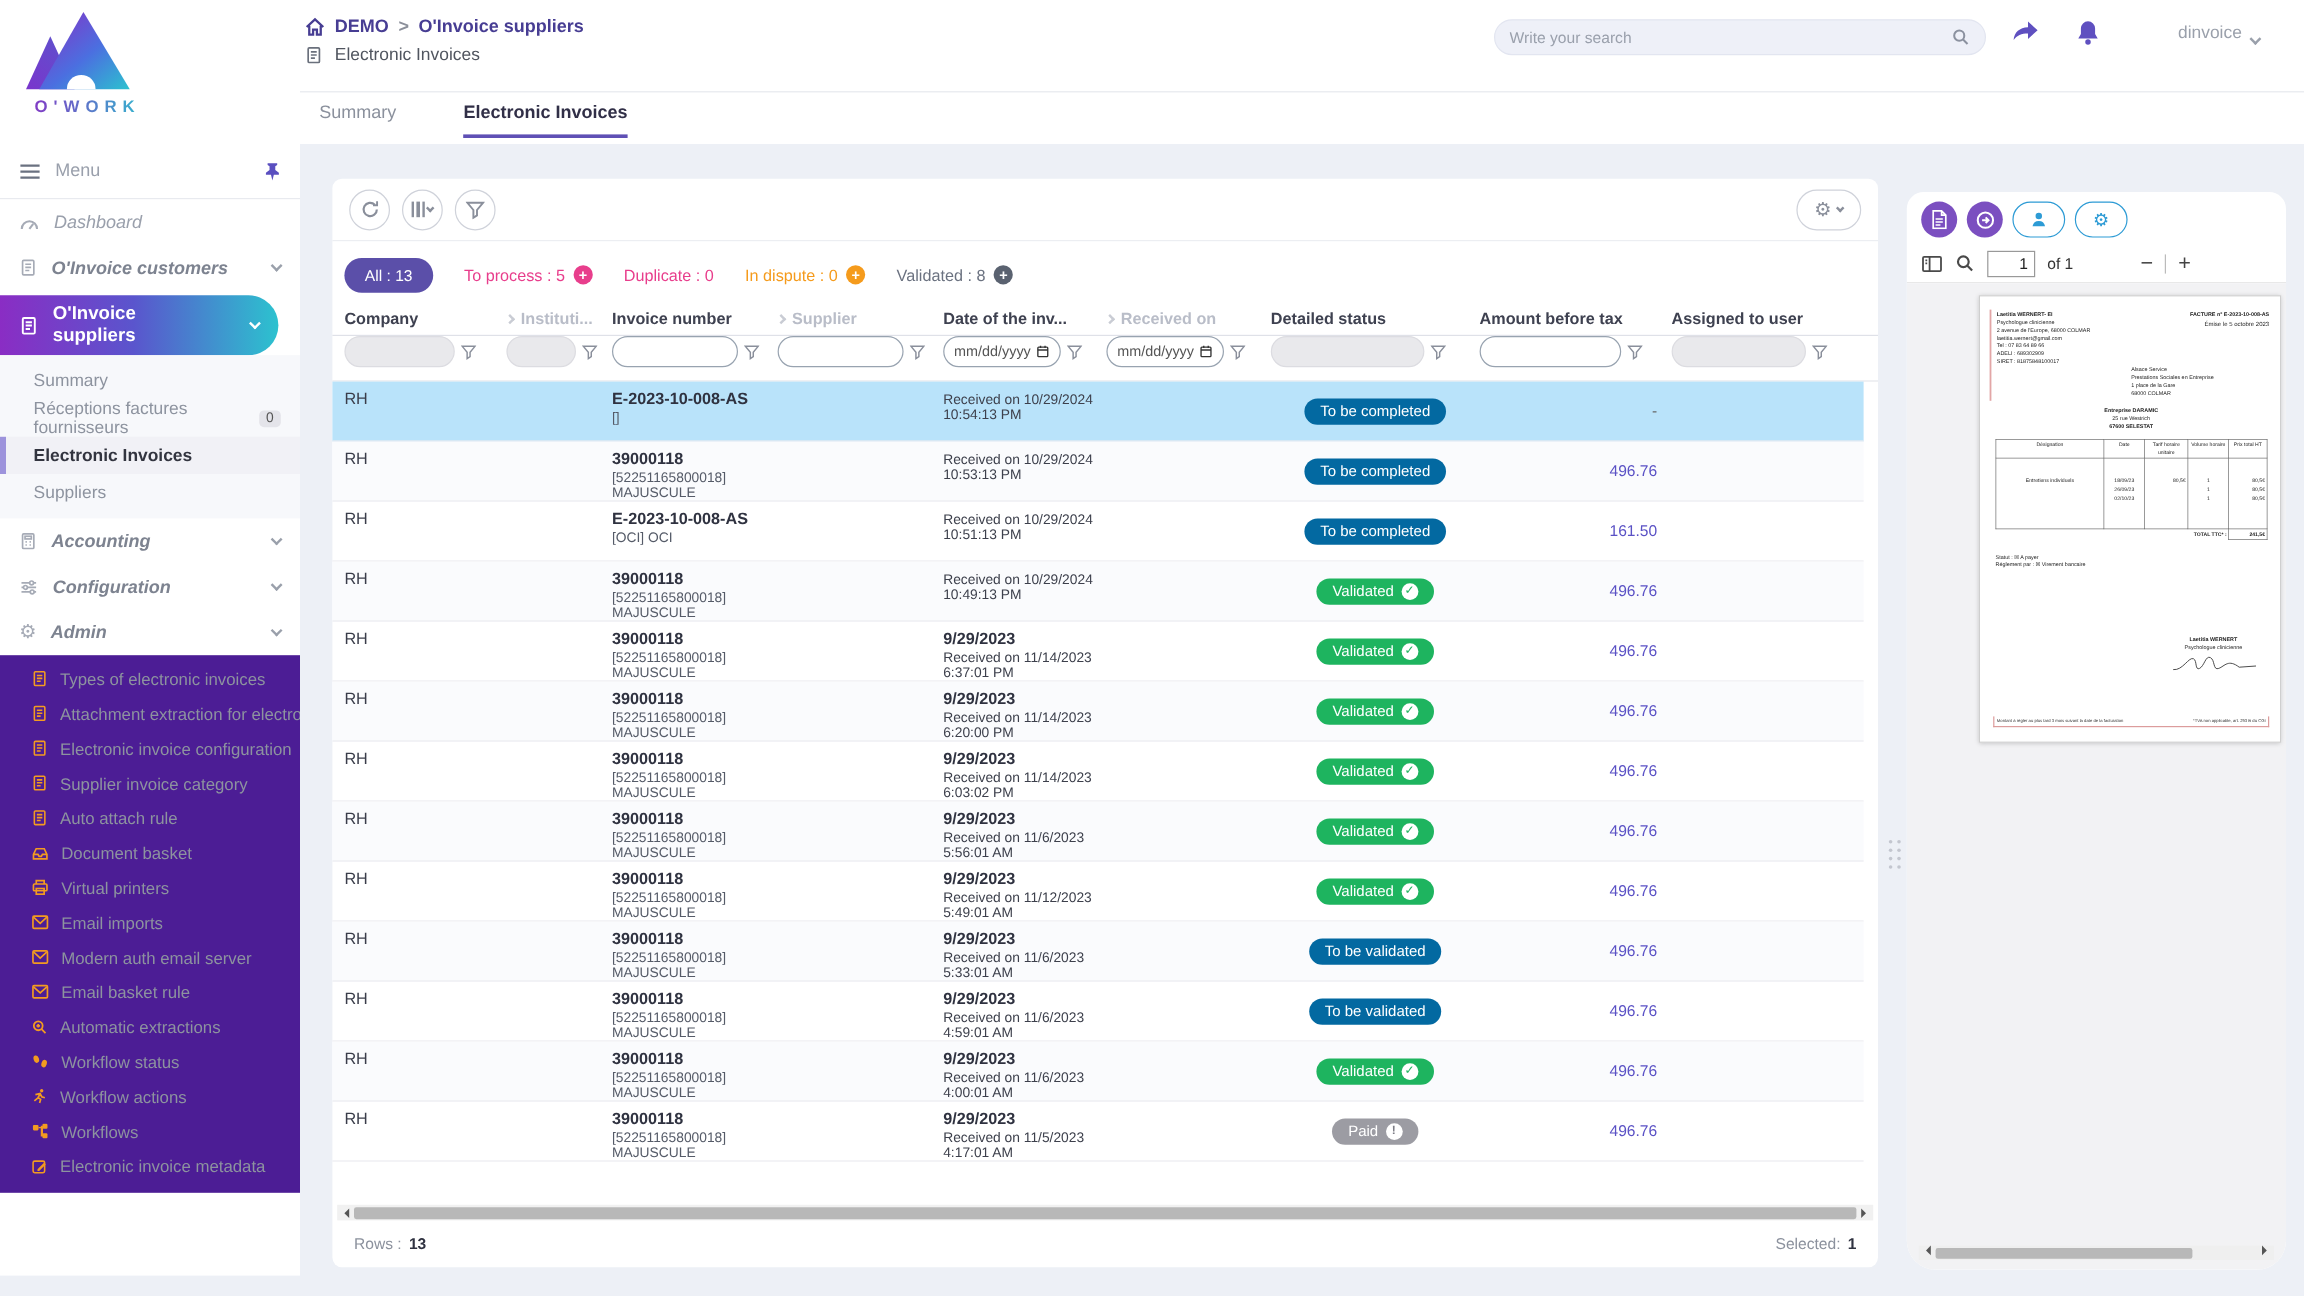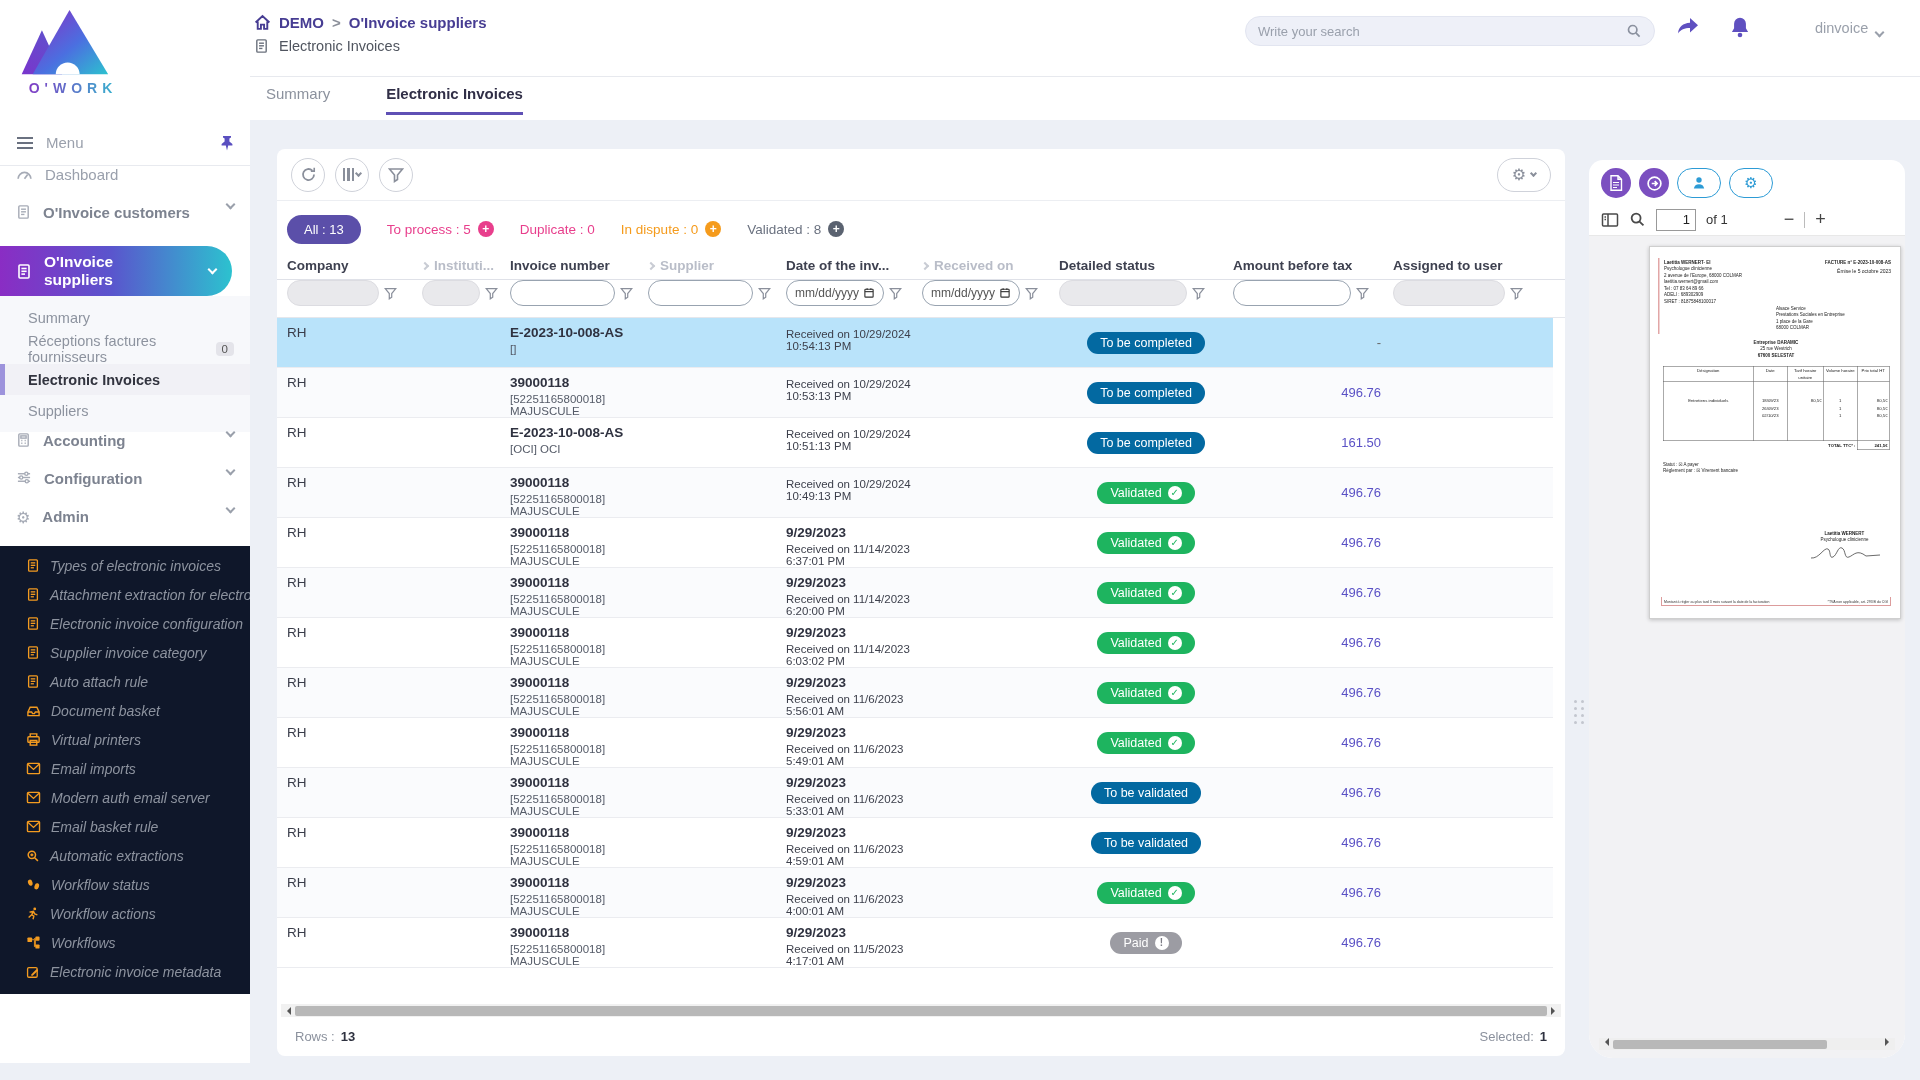--- a/index.html
+++ b/index.html
@@ -30,35 +30,35 @@
   .chev.right { transform:rotate(45deg); }
   .tabs { position:absolute; left:266px; top:85px; display:flex; gap:56px; font-size:15px; }
   .tab { color:#8b919d; padding-bottom:10px; cursor:pointer; }
   .tab.active { color:#312f47; font-weight:bold; border-bottom:3px solid #5f50b5; }
 
   
   .sidebar { position:absolute; left:0; top:120px; width:250px; height:943px; background:#fff; z-index:3; overflow:hidden; }
   .menu-row { height:46px; display:flex; align-items:center; padding:0 16px; border-bottom:1px solid #e8eaef;
     color:#9aa0ac; font-size:15px; gap:12px; }
   .menu-row .grow { flex:1; }
-  .snav-item { height:38px; display:flex; align-items:flex-start; gap:12px; padding:0 16px; font-size:15px;
-    color:#9aa0ac; cursor:pointer; }
+  .snav-item { height:38px; display:flex; align-items:center; gap:12px; padding:0 16px; font-size:15px;
+    color:#9aa0ac; cursor:pointer;font-style:italic; }
   .snav-item.group { color:#7d8390; font-weight:bold; }
   .snav-item .grow { flex:1; }
   .snav-item .sicon { color:#a6abb6; }
   .snav-active { height:50px; margin:4px 18px 0 0; border-radius:0 25px 25px 0; display:flex; align-items:center;
     gap:12px; padding:0 16px; color:#fff; font-weight:bold; font-size:15.5px; cursor:pointer;
     background:linear-gradient(90deg,#8a2dc4 0%,#5a55cd 48%,#2cc2cf 100%); }
   .submenu { background:#f7f8fb; padding:6px 0; }
   .submenu-item { height:31px; display:flex; align-items:center; padding:0 16px 0 28px; font-size:14.5px;
     color:#8d939f; cursor:pointer; position:relative; }
   .submenu-item.active { color:#32343f; font-weight:bold; background:#f1f1f6; }
   .submenu-item.active::before { content:""; position:absolute; left:0; top:0; bottom:0; width:5px; background:#9d93dc; }
   .badge { margin-left:8px; background:#e4e4ea; color:#555; font-size:11.5px; padding:1px 6px; border-radius:4px; }
-  .admin-sub { background:#0f172a; padding:5px 0 8px 0;font-style:italic; }
+  .admin-sub { background:#4c1d95; padding:5px 0 8px 0; }
   .admin-item { height:29px; display:flex; align-items:center; gap:10px; padding:0 4px 0 26px; font-size:14px;
     color:#8d939f; white-space:nowrap; overflow:hidden; cursor:pointer; }
   .admin-item .aicon { color:#f39b20; flex:none; }
 
   
   .card { position:absolute; left:277px; top:149px; width:1288px; height:907px; background:#fff; border-radius:8px; z-index:1; }
   .toolbar { position:absolute; left:0; top:0; right:0; height:52px; border-bottom:1px solid #eceef2;
     display:flex; align-items:center; padding:0 14px; gap:10px; }
   .circle-btn { width:34px; height:34px; border-radius:50%; border:1px solid #cfd2da; background:#fff;
     display:flex; align-items:center; justify-content:center; color:#8a8f9b; cursor:pointer; gap:2px; }
@@ -862,21 +862,21 @@
       <div class="trow">
     <div class="c col-company cell-company f-company">RH</div>
     <div class="c col-inst"></div>
     <div class="c col-inv">
       <div class="inv-no f-invoice">39000118</div>
       <div class="inv-sub f-invoice-sub">[52251165800018] MAJUSCULE</div>
     </div>
     <div class="c col-sup"></div>
     <div class="c col-date">
       <div class="date-main f-date">9/29/2023</div>
-      <div class="date-recv f-received">Received on 11/6/2023 5:49:01 AM</div>
+      <div class="date-recv f-received">Received on 11/12/2023 5:49:01 AM</div>
     </div>
     <div class="c col-recv"></div>
     <div class="c col-status status">
       <span class="pill green">
         <span class="f-status">Validated</span>
             <span class="pill-ico check">✓</span>
       </span>
     </div>
     <div class="c col-amount amount">
       <span class="f-amount">496.76</span>

